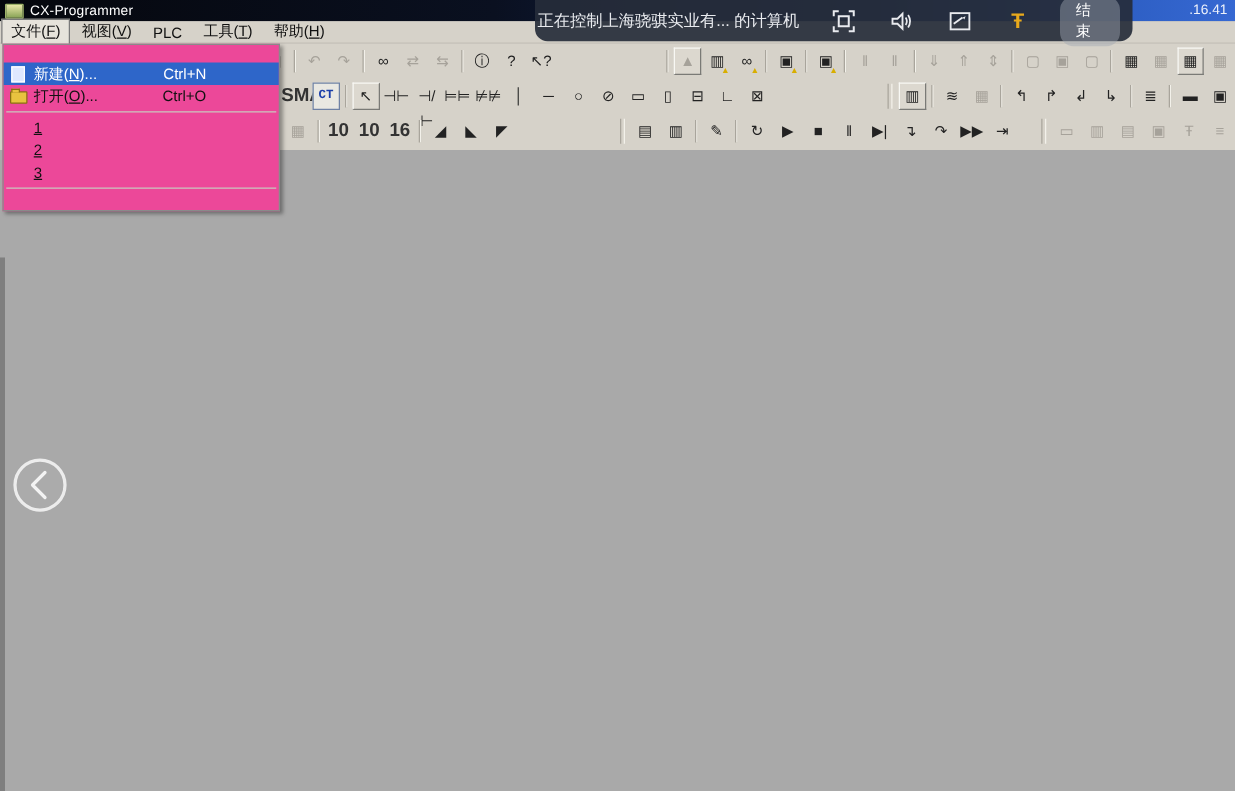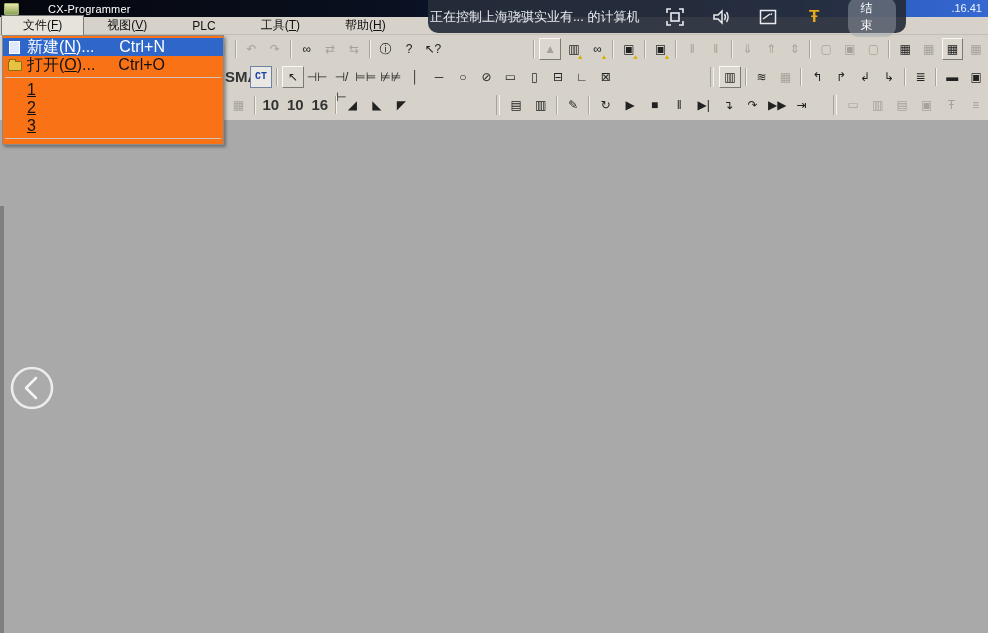--- a/index.html
+++ b/index.html
@@ -4,47 +4,47 @@
 <style>
   html,body{margin:0;padding:0;}
   body{width:988px;height:633px;position:relative;overflow:hidden;
        font-family:"Liberation Sans","DejaVu Sans",sans-serif;background:#a9a9a9;}
   
   .titlebar{position:absolute;left:0;top:0;width:988px;height:17px;
     background:linear-gradient(90deg,#05070d 0%,#0a1020 40%,#14295a 70%,#2b5cc0 88%,#3668d2 100%);
     display:flex;align-items:center;color:#fff;font-size:11px;}
   .app-icon{width:13px;height:10px;margin:0 5px 0 4px;border:1px solid #9db36a;
     background:linear-gradient(#e8e6a8,#8aa457);border-radius:1px;}
-  .title-text{font-size:11px;letter-spacing:.2px;margin-left:24px;}
+  .title-text{font-size:11px;letter-spacing:.2px;}
   .ip-text{position:absolute;right:6px;top:2px;font-size:11px;color:#eef2fb;}
   
   .menubar{position:absolute;left:0;top:17px;width:988px;height:17px;background:#d6d2c9;
     border-bottom:1px solid #c2beb5;display:flex;align-items:center;font-size:12px;color:#111;}
-  .mb-item{padding:1px 21px;margin-left:1px;border:1px solid transparent;}
+  .mb-item{padding:1px 7px;margin-left:1px;border:1px solid transparent;}
   .mb-item.active{border:1px solid #7a7a7a;background:#e6e3db;}
   .mb-item u{text-decoration:underline;}
   
   .toolzone{position:absolute;left:0;top:35px;width:988px;height:85px;background:#d6d2c9;
     border-bottom:1px solid #8e8b84;}
   .tb-row{position:absolute;left:0;width:988px;height:26px;display:flex;align-items:center;}
   .tb-ic{display:inline-block;width:22px;height:20px;line-height:20px;text-align:center;
     font-size:12px;margin:0 1px;color:#3b3b3b;position:relative;border:1px solid transparent;}
   .tb-ic.dis{color:#a6a29a;}
   .tb-ic.dark{color:#222;}
   .tb-ic.num{font-weight:bold;font-size:15px;color:#333;}
   .tb-ic.ct{font-weight:bold;font-size:10px;color:#1b3faa;font-family:Liberation Mono, monospace;}
   .tb-ic.brd{border:1px solid #6f82a5;background:#e9e8e2;}
   .tb-ic.rsd{border:1px solid;border-color:#f8f8f4 #7a7a76 #7a7a76 #f8f8f4;background:#dcd8cf;}
   .tb-ic .bdg{position:absolute;right:0;bottom:-1px;font-size:7px;color:#d8ae00;line-height:7px;}
   .tb-sep{display:inline-block;width:1px;height:18px;background:#a9a59c;border-right:1px solid #f3f1ea;margin:0 3px;}
   .tb-dsep{display:inline-block;width:2px;height:20px;border-left:1px solid #a9a59c;border-right:1px solid #f3f1ea;margin:0 4px;}
   
-  .dropdown{position:absolute;left:2px;top:35px;width:220px;background:#f97316;
+  .dropdown{position:absolute;left:2px;top:35px;width:220px;background:#ec4899;
     border:1px solid #8a8a8a;box-shadow:2px 2px 3px rgba(0,0,0,.35);z-index:50;
-    font-size:16px;color:#111;padding:2px 0;}
+    font-size:12px;color:#111;padding:14px 0;}
   .m-item{height:18px;display:flex;align-items:center;padding:0 2px;}
   .m-item .mi-icon{width:20px;height:14px;margin-right:2px;flex:0 0 20px;position:relative;}
   .m-item .mi-label{white-space:nowrap;}
   .m-item .mi-short{margin-left:auto;padding-right:56px;}
   .m-item.hl{background:#2e66c9;color:#fff;}
   .m-item u{text-decoration:underline;}
   .m-sep{height:1px;background:#c9c6be;margin:3px 2px;}
   .doc-icon{position:absolute;left:4px;top:1px;width:9px;height:11px;background:#fff;border:1px solid #555;}
   .hl .doc-icon{border-color:#fff;background:#dfe8ff;}
   .folder-icon{position:absolute;left:3px;top:3px;width:12px;height:8px;background:#e8c33f;border:1px solid #8a6d12;border-radius:1px;}

